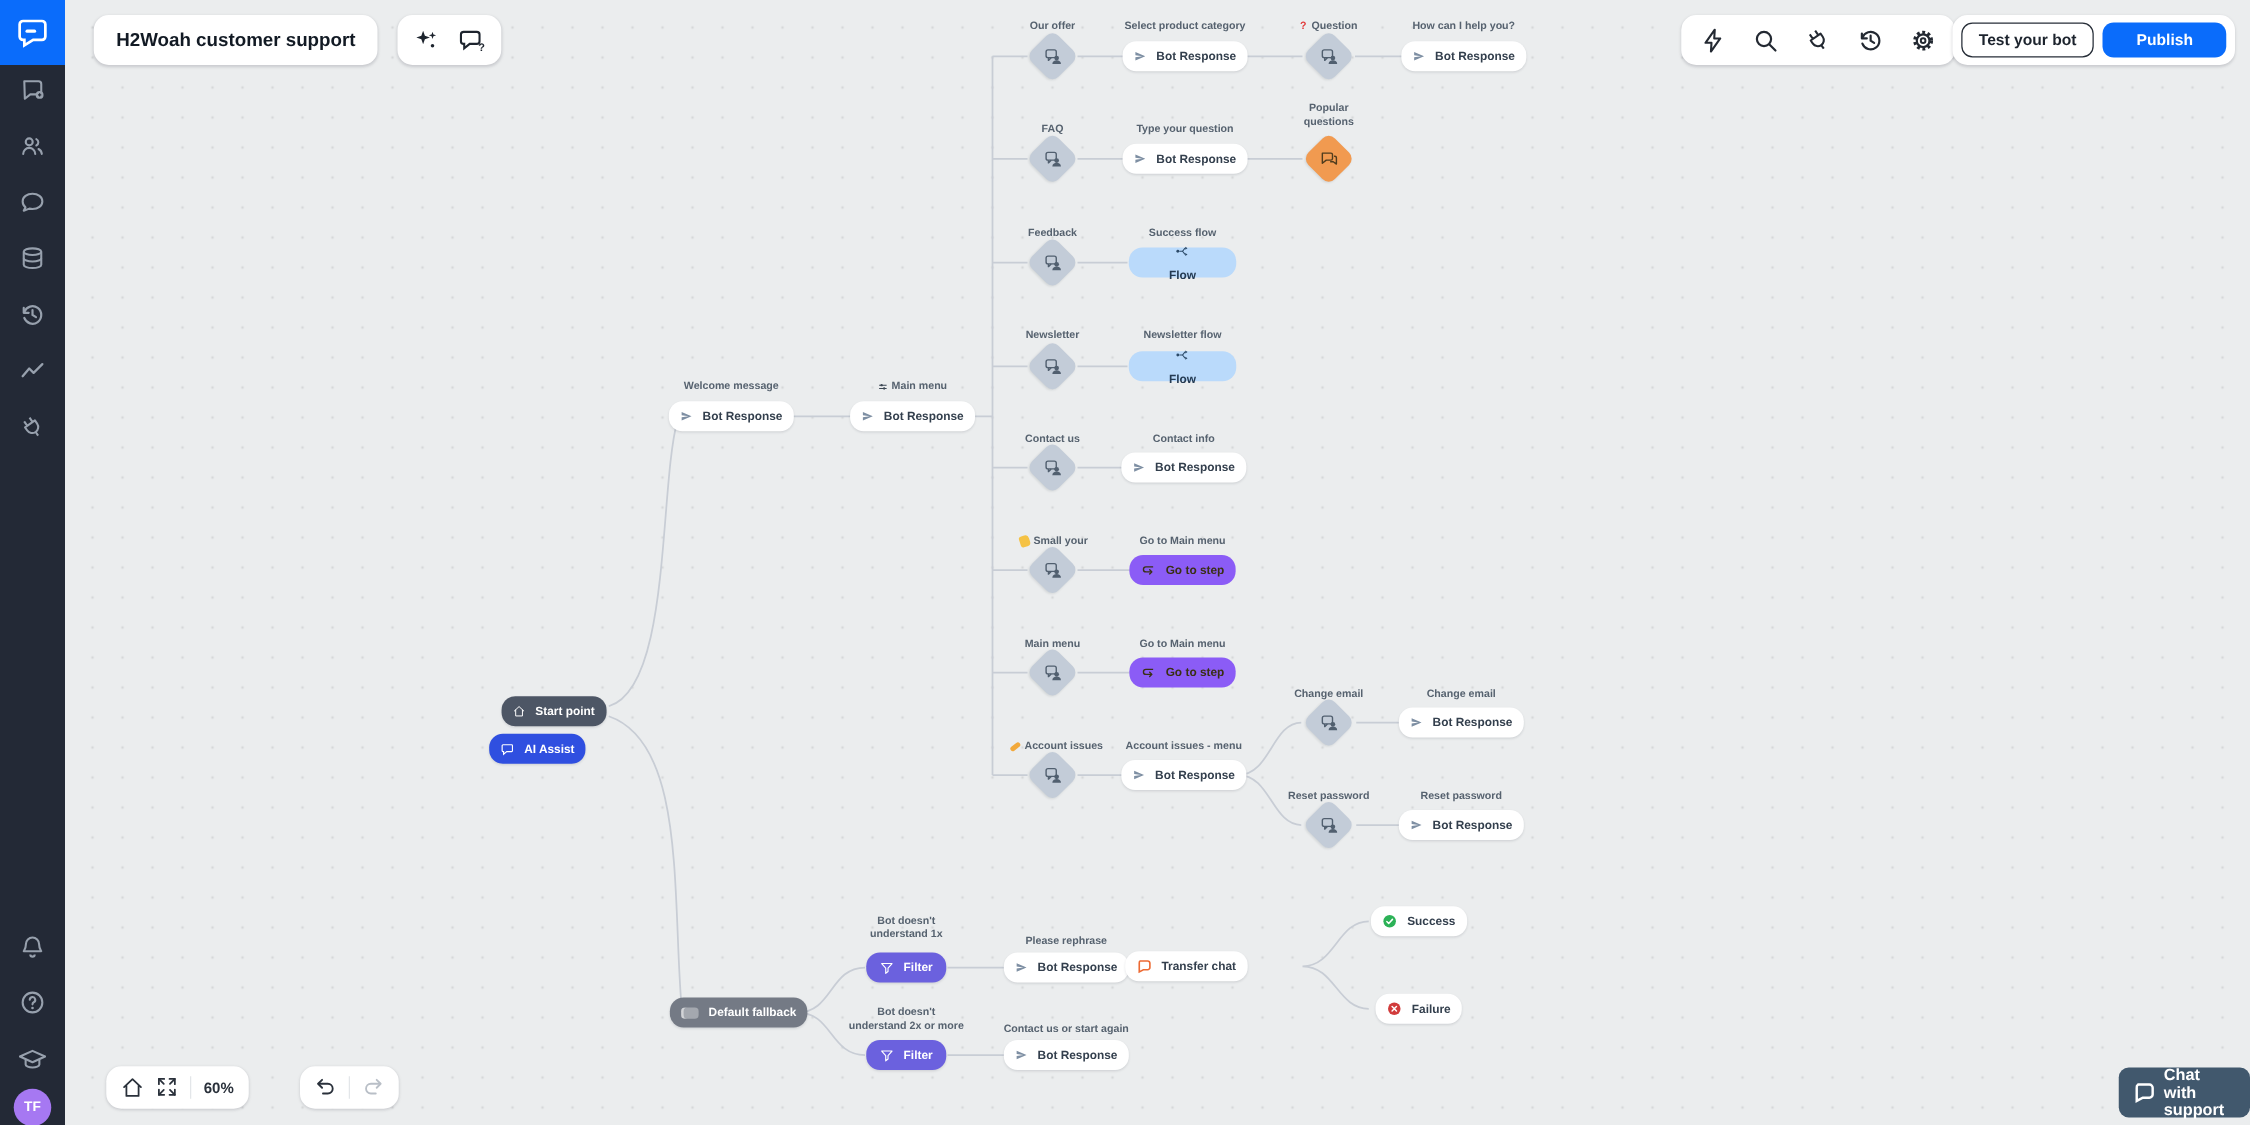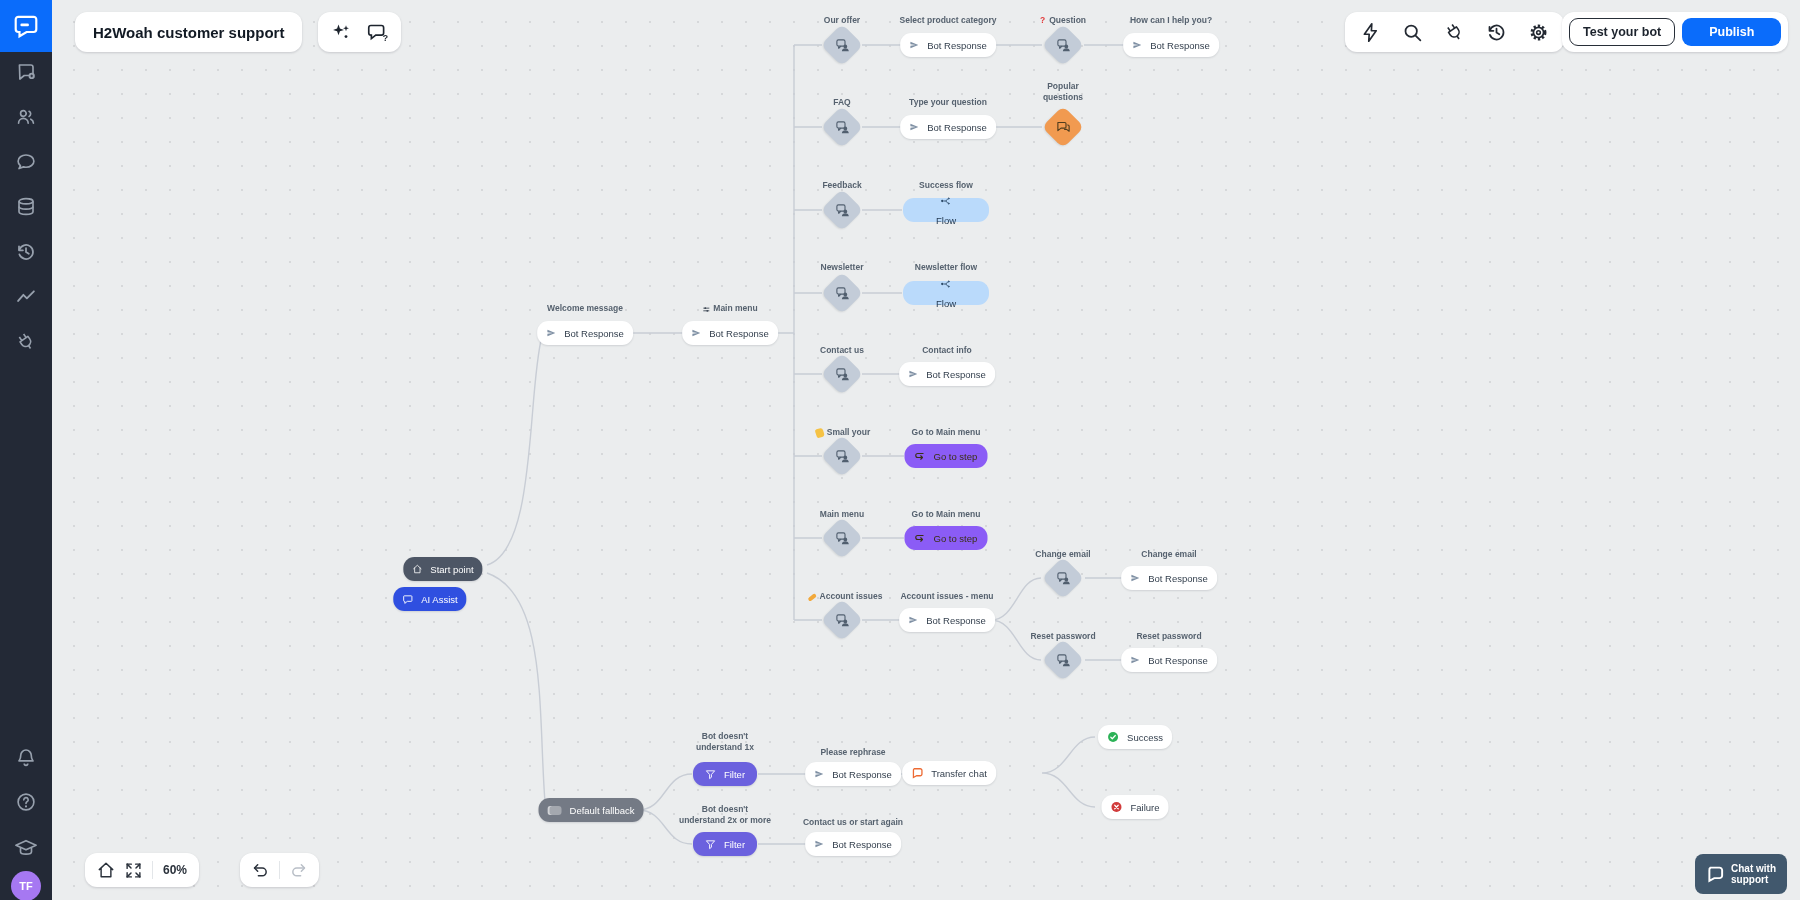--- a/index.html
+++ b/index.html
@@ -39,34 +39,34 @@
 
   #zoom-card { left:85px; top:853px; height:34px; padding:0 12px; gap:10px; color:#2a313b; }
   #history-card { left:240px; top:853px; height:34px; padding:0 12px; gap:10px; color:#2a313b; }
   .vdiv { width:1px; height:18px; background:#e3e6e9; }
   #zoom-pct { font-size:12px; font-weight:700; color:#2a313b; cursor:pointer; }
   .ctl { cursor:pointer; }
   .disabled { color:#b9bfc7; }
 
   #support-btn { position:absolute; left:1695px; top:854px; height:40px; background:#41586d; border-radius:8px;
     color:#fff; display:flex; align-items:center; gap:7px; padding:0 11px; z-index:40; cursor:pointer; }
-  #support-btn .txt { font-size:10px; font-weight:700; line-height:1.1; }
+  #support-btn .txt { font-size:13px; font-weight:700; line-height:1.1; }
 
   
   #edges { position:absolute; left:0; top:0; width:1800px; height:900px; z-index:1; pointer-events:none; }
   #edges path { stroke:#c8cdd5; stroke-width:1.4; fill:none; }
 
   .lbl { position:absolute; transform:translate(-50%,-50%); font-size:8.5px; font-weight:700; color:#56626f;
     white-space:nowrap; text-align:center; line-height:1.3; z-index:2; display:flex; align-items:center; gap:3px; }
   .lbl .tl { display:block; white-space:nowrap; }
   .lbl.two { display:block; }
   .q-mark { color:#e23b3b; font-weight:800; margin-right:1px; }
 
   .pill { position:absolute; transform:translate(-50%,-50%); display:inline-flex; align-items:center; gap:8px;
-    height:22px; padding:12px 9px; border-radius:11px; background:#fff; font-size:9.5px; font-weight:400;
+    height:22px; padding:12px 9px; border-radius:11px; background:#fff; font-size:9.5px; font-weight:700;
     color:#333f4d; white-space:nowrap; box-shadow:0 1px 2px rgba(20,30,45,.13); z-index:3; cursor:pointer; }
   .pill .ic { color:#7e8fa3; }
   .pill.flowp { background:#badafb; box-shadow:none; min-width:86px; justify-content:center; color:#243a52;flex-direction:column; }
   .pill.flowp .ic { color:#2c4javascript:void(0)a68; }
   .pill.flowp .ic { color:#2c4a68; }
   .pill.gotop { background:#8b5cf6; box-shadow:none; min-width:83px; justify-content:flex-start; color:#3a3014; }
   .pill.gotop .ic { color:#3a3014; }
   .pill.filterp { background:#6b61de; color:#fff; min-width:64px; justify-content:center; }
   .pill.filterp .ic { color:#fff; }
   .pill.dark { background:#4d5665; color:#fff; height:23px; }

